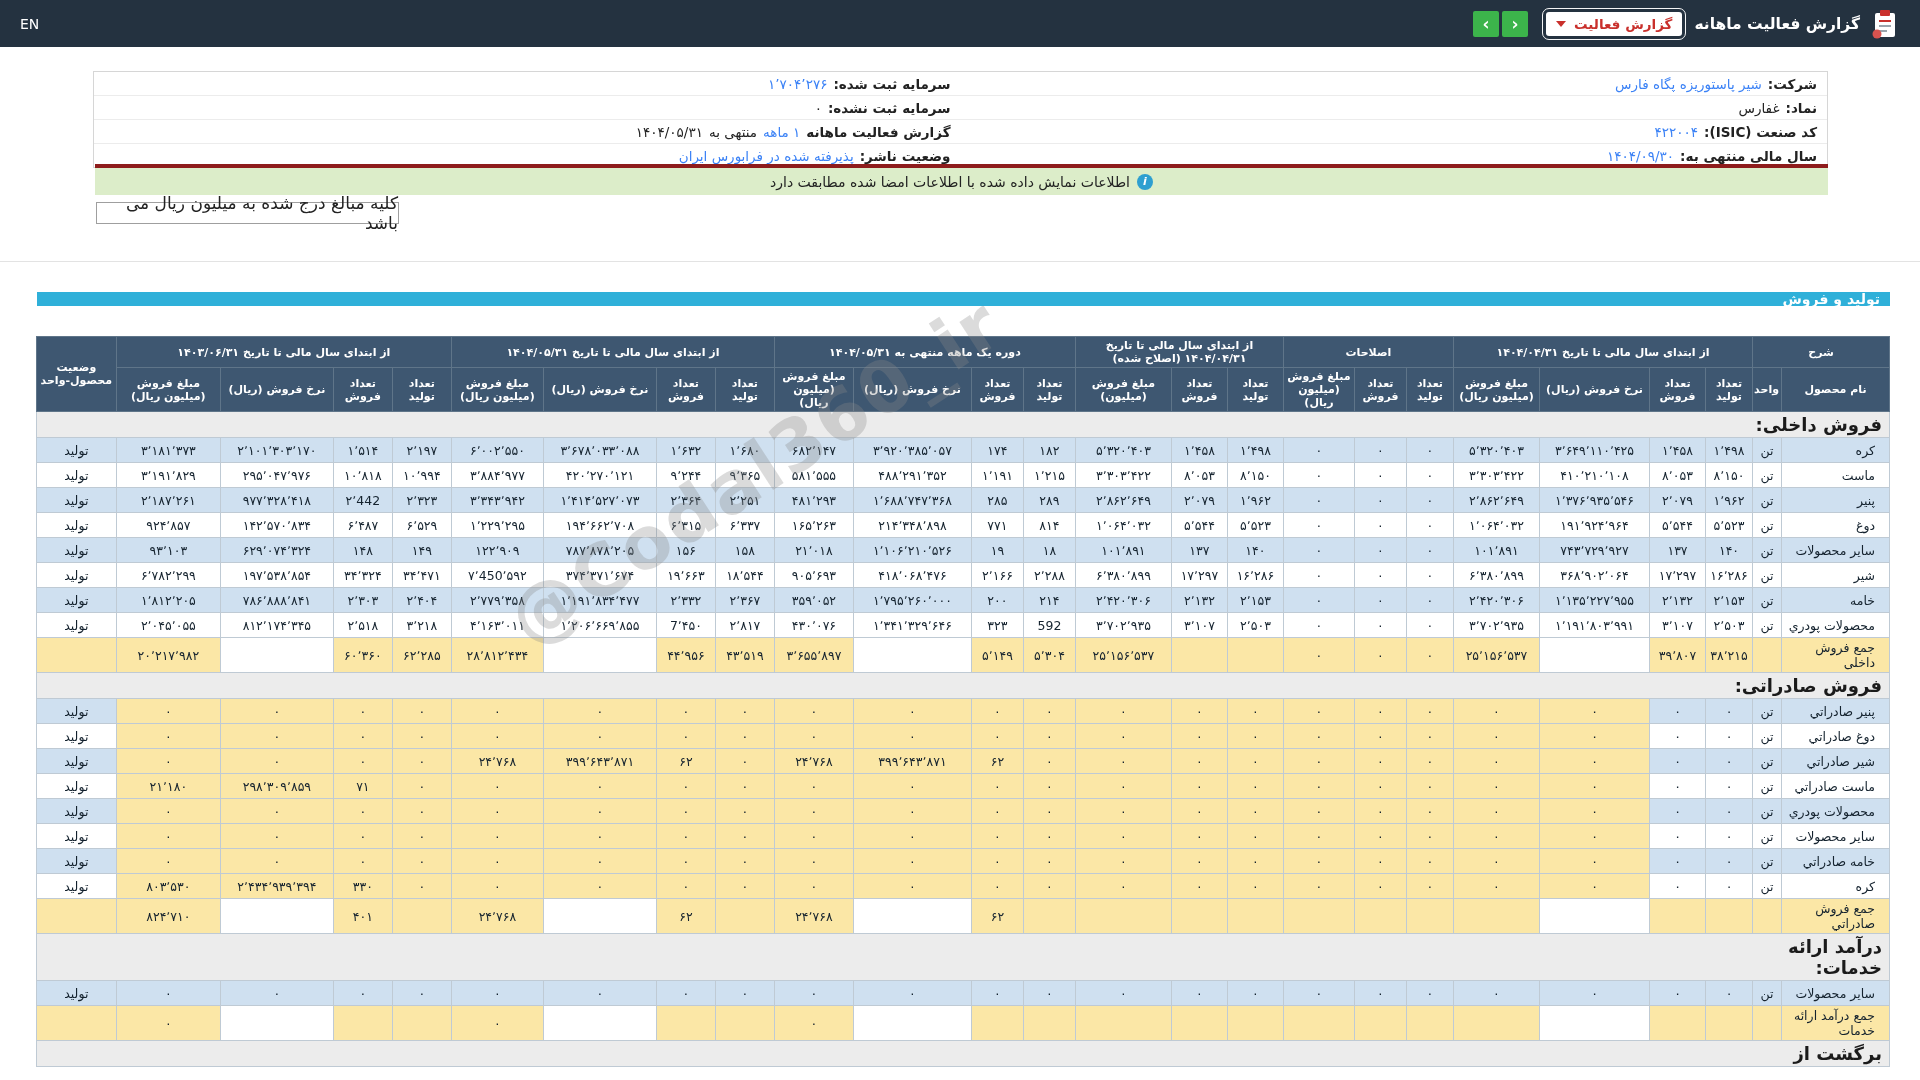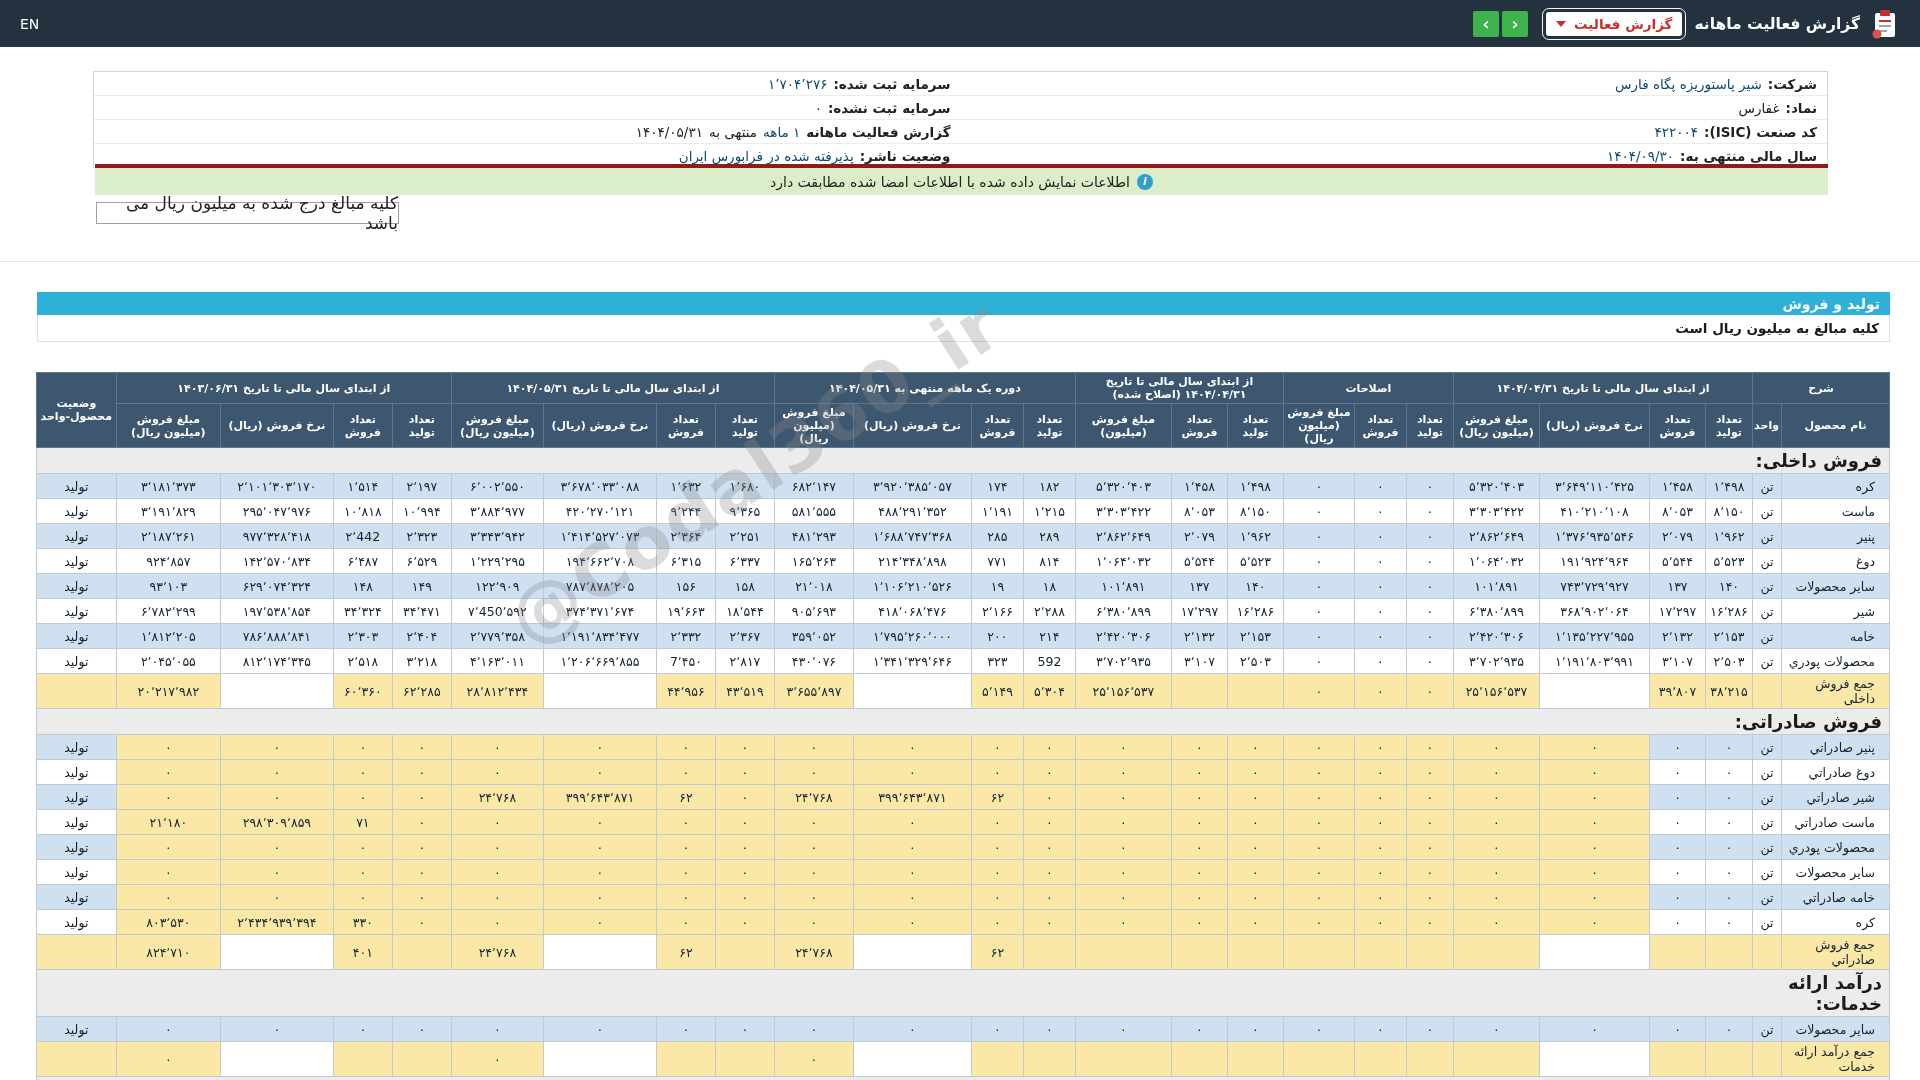--- a/index.html
+++ b/index.html
@@ -20,35 +20,35 @@
     font-size:17px;font-weight:bold;line-height:24px;text-align:center;cursor:pointer;padding:0;font-family:inherit;}
   .lang{position:absolute;left:20px;top:0;height:47px;display:flex;align-items:center;color:#fff;font-size:14px;cursor:pointer;}
 
   
   .company{position:absolute;top:71px;right:92px;width:1733px;border:1px solid #d6d6d6;background:#fff;}
   .company-row{display:flex;height:23px;align-items:center;border-bottom:1px solid #ececec;font-size:13.5px;}
   .company-row:last-child{border-bottom:none;}
   .company-half{width:50%;display:flex;align-items:center;padding:0 10px;box-sizing:border-box;}
   .seg{margin-left:6px;white-space:nowrap;}
   .seg-label{font-weight:bold;color:#222;}
-  .seg-orange{color:#0c4a6e;}
+  .seg-orange{color:#3b82f6;}
   .seg-dark{color:#222;}
 
   .red-divider{position:absolute;top:164px;right:92px;width:1733px;height:4px;background:#8e1c1c;}
   .green-bar{position:absolute;top:168px;right:92px;width:1733px;height:27px;background:#dcedc9;
     display:flex;align-items:center;justify-content:center;gap:7px;font-size:14px;color:#222;}
   .info-icon{width:16px;height:16px;border-radius:50%;background:#2e9fd0;color:#fff;font-size:11px;
     font-weight:bold;font-style:italic;display:flex;align-items:center;justify-content:center;}
   .note-box{position:absolute;top:202px;left:96px;width:303px;height:22px;border:1px solid #9f9f9f;
     display:flex;align-items:center;justify-content:center;font-size:17px;color:#222;background:#fff;box-sizing:border-box;}
   .page-divider{position:absolute;top:261px;left:0;width:1920px;border-top:1px solid #e3e3e3;}
 
   
   .report{position:absolute;top:292px;right:30px;width:1853px;}
-  .section-bar{height:23px;background:#2fb0d9;color:#fff;font-size:14px;font-weight:bold;
+  .section-bar{height:14px;background:#2fb0d9;color:#fff;font-size:14px;font-weight:bold;
     display:flex;align-items:center;padding:0 10px;box-sizing:border-box;}
   .amounts-row{height:27px;border:1px solid #e0e0e0;border-top:none;display:flex;align-items:center;
     padding:0 10px;font-size:13.5px;font-weight:bold;color:#1a1a1a;background:#fff;box-sizing:border-box;}
 
   .data-table{border-collapse:collapse;table-layout:fixed;width:1853px;margin-top:30px;background:#fff;}
   .data-table th{background:#3e5771;color:#fff;border:1px solid #5f7589;font-size:11px;font-weight:bold;
     padding:2px 2px;text-align:center;overflow:hidden;}
   .data-table th.pre{white-space:pre-line;}
   .data-table td{border:1px solid #bfcad4;font-size:12.5px;padding:2px 3px;text-align:center;
     color:#14222e;overflow:hidden;}
@@ -146,21 +146,20 @@
   </div>
 
   <div class="note-box">کلیه مبالغ درج شده به میلیون ریال می باشد</div>
 
   <div class="page-divider"></div>
 
   <section class="report">
     <div class="section-bar">
       <span>تولید و فروش</span>
     </div>
-    <div class="amounts-row">کلیه مبالغ به میلیون ریال است</div>
     <table class="data-table" id="data-table">
         <colgroup>
           <col style="width: 108px;">
           <col style="width: 29px;">
           <col style="width: 47px;">
           <col style="width: 56px;">
           <col style="width: 110px;">
           <col style="width: 86px;">
           <col style="width: 47px;">
           <col style="width: 52px;">

